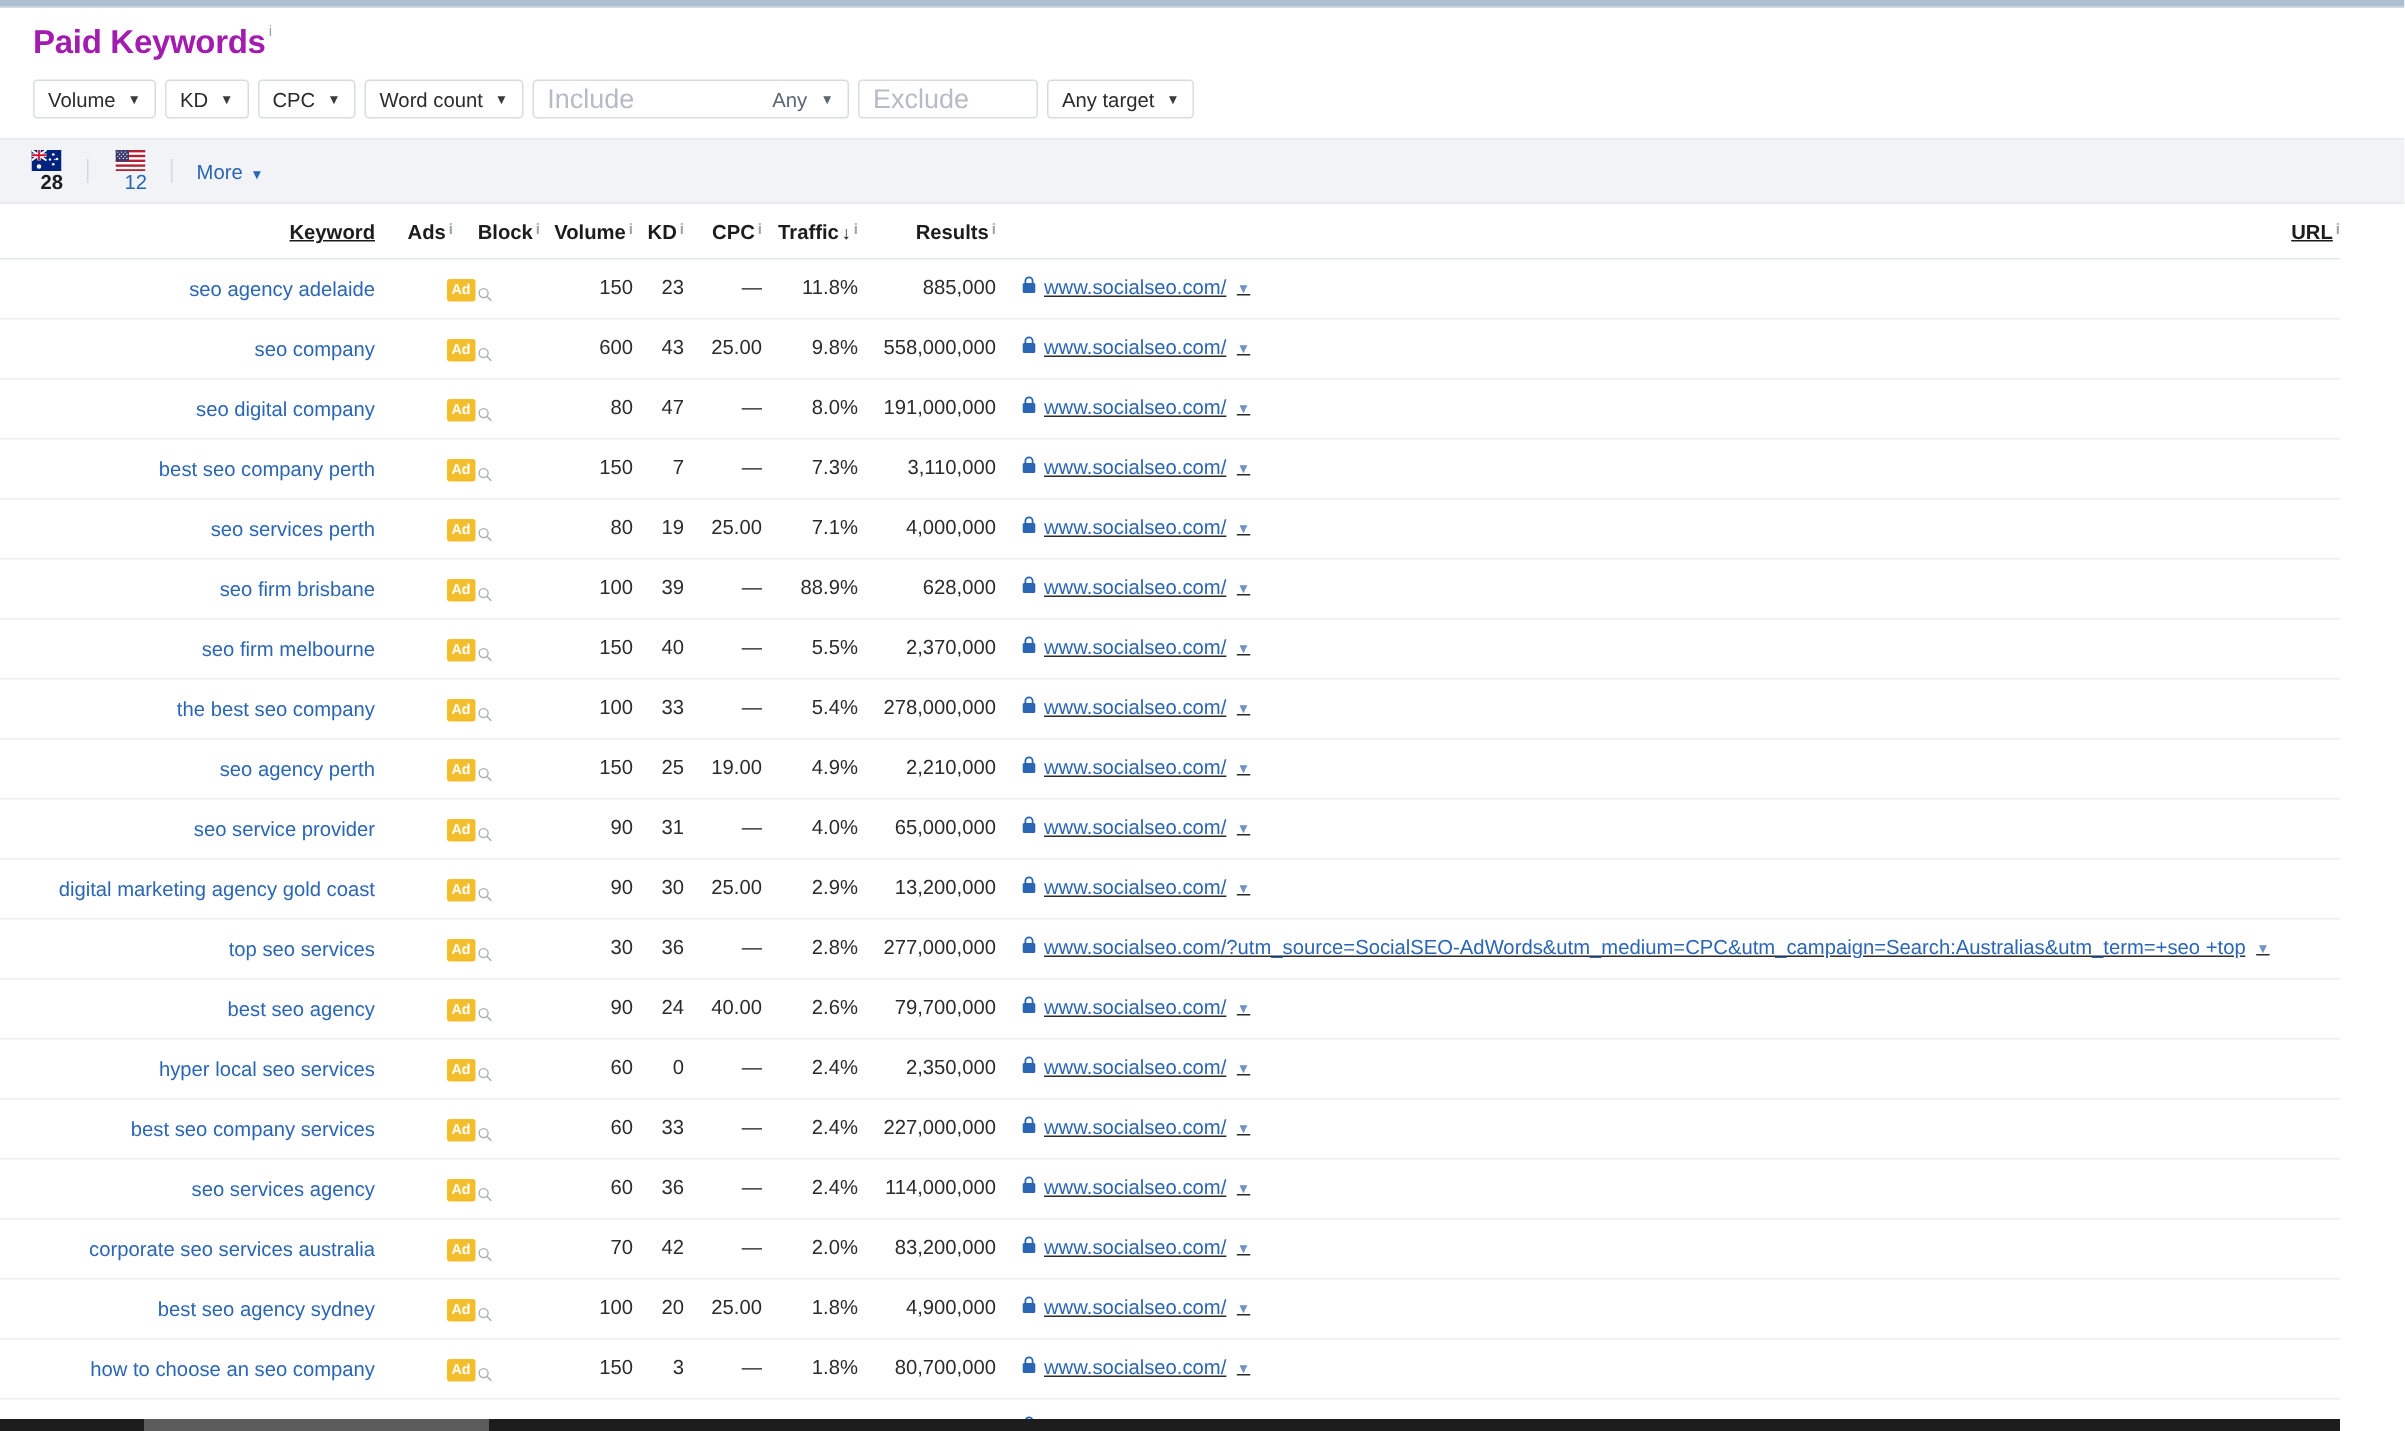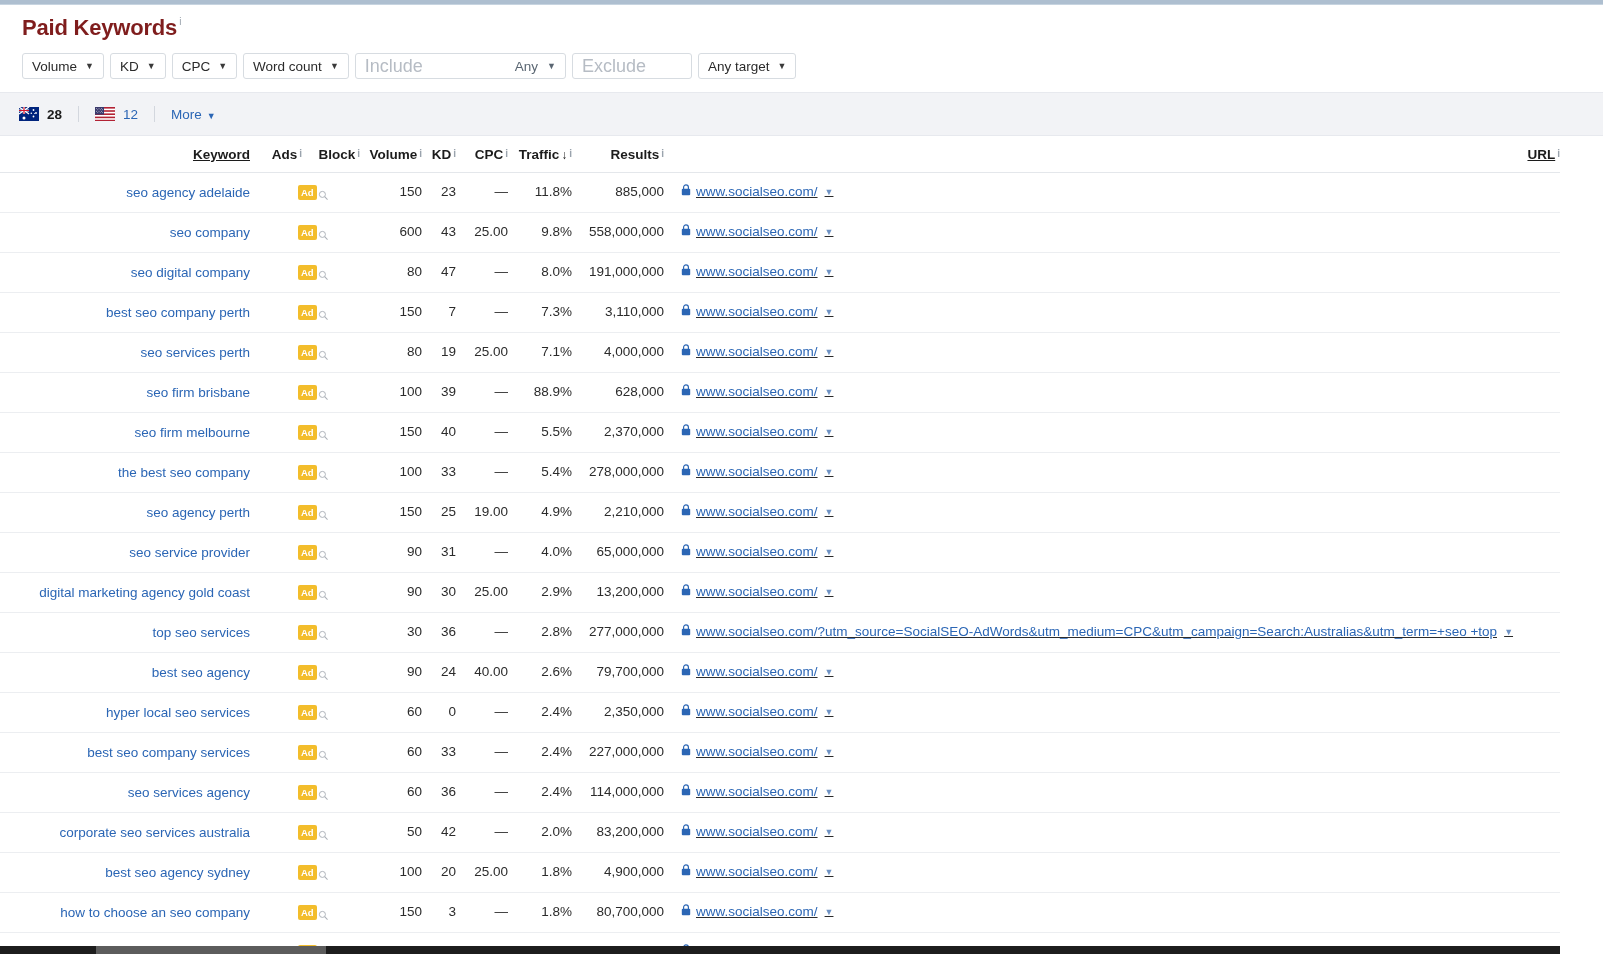--- a/index.html
+++ b/index.html
@@ -31,21 +31,21 @@
 
   
   .title-row {
     padding: 10px 0 0 22px;
   }
   .page-title {
     display: inline-block;
     font-size: 22px;
     font-weight: bold;
     letter-spacing: -0.2px;
-    color: #7f1d1d;
+    color: #a21caf;
     line-height: 26px;
     text-align: right;
   }
   .info-sup {
     display: inline-block;
     font-size: 10px;
     color: #9aa3ad;
     vertical-align: top;
     margin-left: 2px;
     font-style: normal;
@@ -129,20 +129,21 @@
     display: flex;
     align-items: center;
     padding-left: 19px;
     box-sizing: border-box;
   }
   .flag-item {
     display: inline-flex;
     align-items: center;
     margin-right: 0;
     cursor: pointer;
+    flex-direction: column;
   }
   .flag-sep {
     width: 1px;
     height: 16px;
     background: #d3d7de;
     margin: 0 16px;
   }
   .flag-count { font-size: 13.5px; margin-left: 8px; }
   .flag-count.active { color: #1c1c1c; font-weight: bold; }
   .flag-count.link { color: #2b66b5; }
@@ -849,21 +850,21 @@
           <tr>
             <td class="l c-keyword"><a class="kw-link">corporate seo services australia</a></td>
             <td class="c-ads"><span class="ad-cell">
                 <span class="ad-badge">Ad</span>
                 <span><svg class="magnifier" viewBox="0 0 12 12" xmlns="http://www.w3.org/2000/svg">
                     <circle cx="4.8" cy="4.8" r="3.3" fill="none" stroke="#a9aeb5" stroke-width="1"></circle>
                     <line x1="7.3" y1="7.3" x2="10.4" y2="10.4" stroke="#a9aeb5" stroke-width="1.1"></line>
                   </svg></span>
               </span></td>
             <td class="c-block"></td>
-            <td class="c-volume">50</td>
+            <td class="c-volume">70</td>
             <td class="c-kd">42</td>
             <td class="c-cpc"><span class="dash">—</span></td>
             <td class="c-traffic">2.0%</td>
             <td class="c-results">83,200,000</td>
             <td class="l c-url">
               <span class="url-cell">
                 <span><svg class="lock-icon" viewBox="0 0 10 12" xmlns="http://www.w3.org/2000/svg">
                     <path d="M2.6 5V3.3a2.4 2.4 0 0 1 4.8 0V5" fill="none" stroke="#2b66b5" stroke-width="1.2"></path>
                     <rect x="0.8" y="4.7" width="8.4" height="6.6" rx="1" fill="#2b66b5"></rect>
                   </svg></span>

